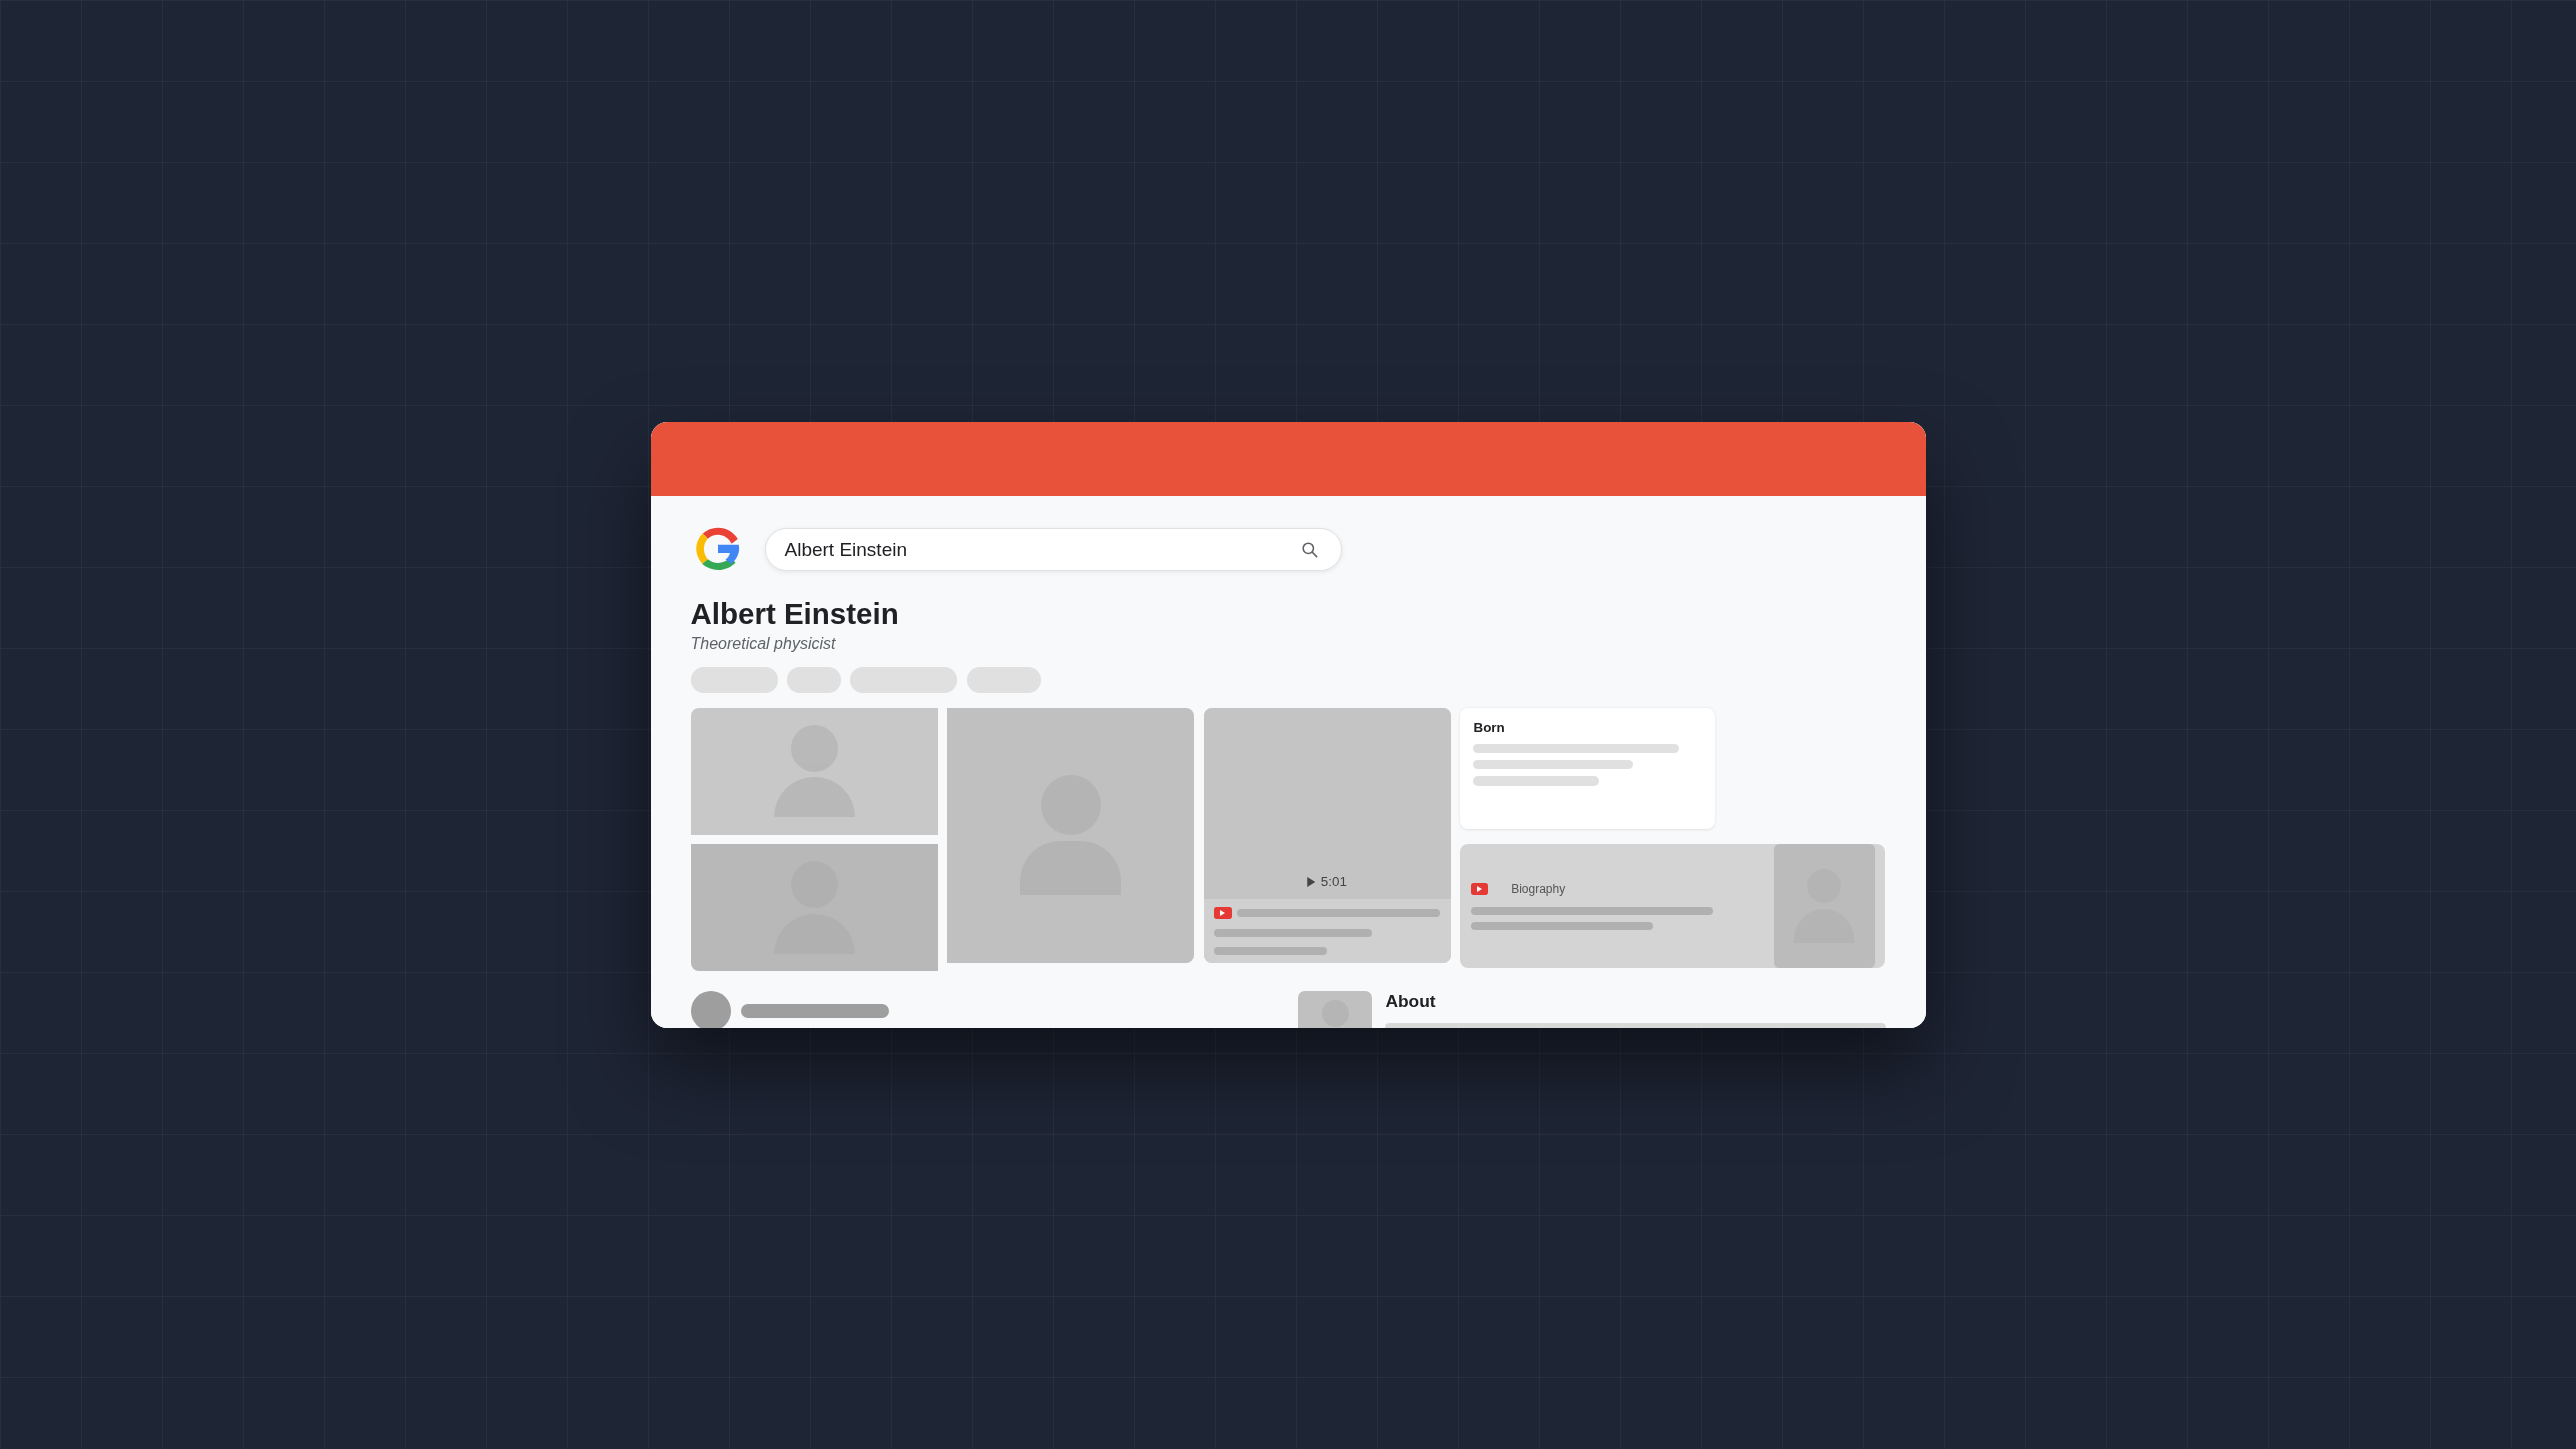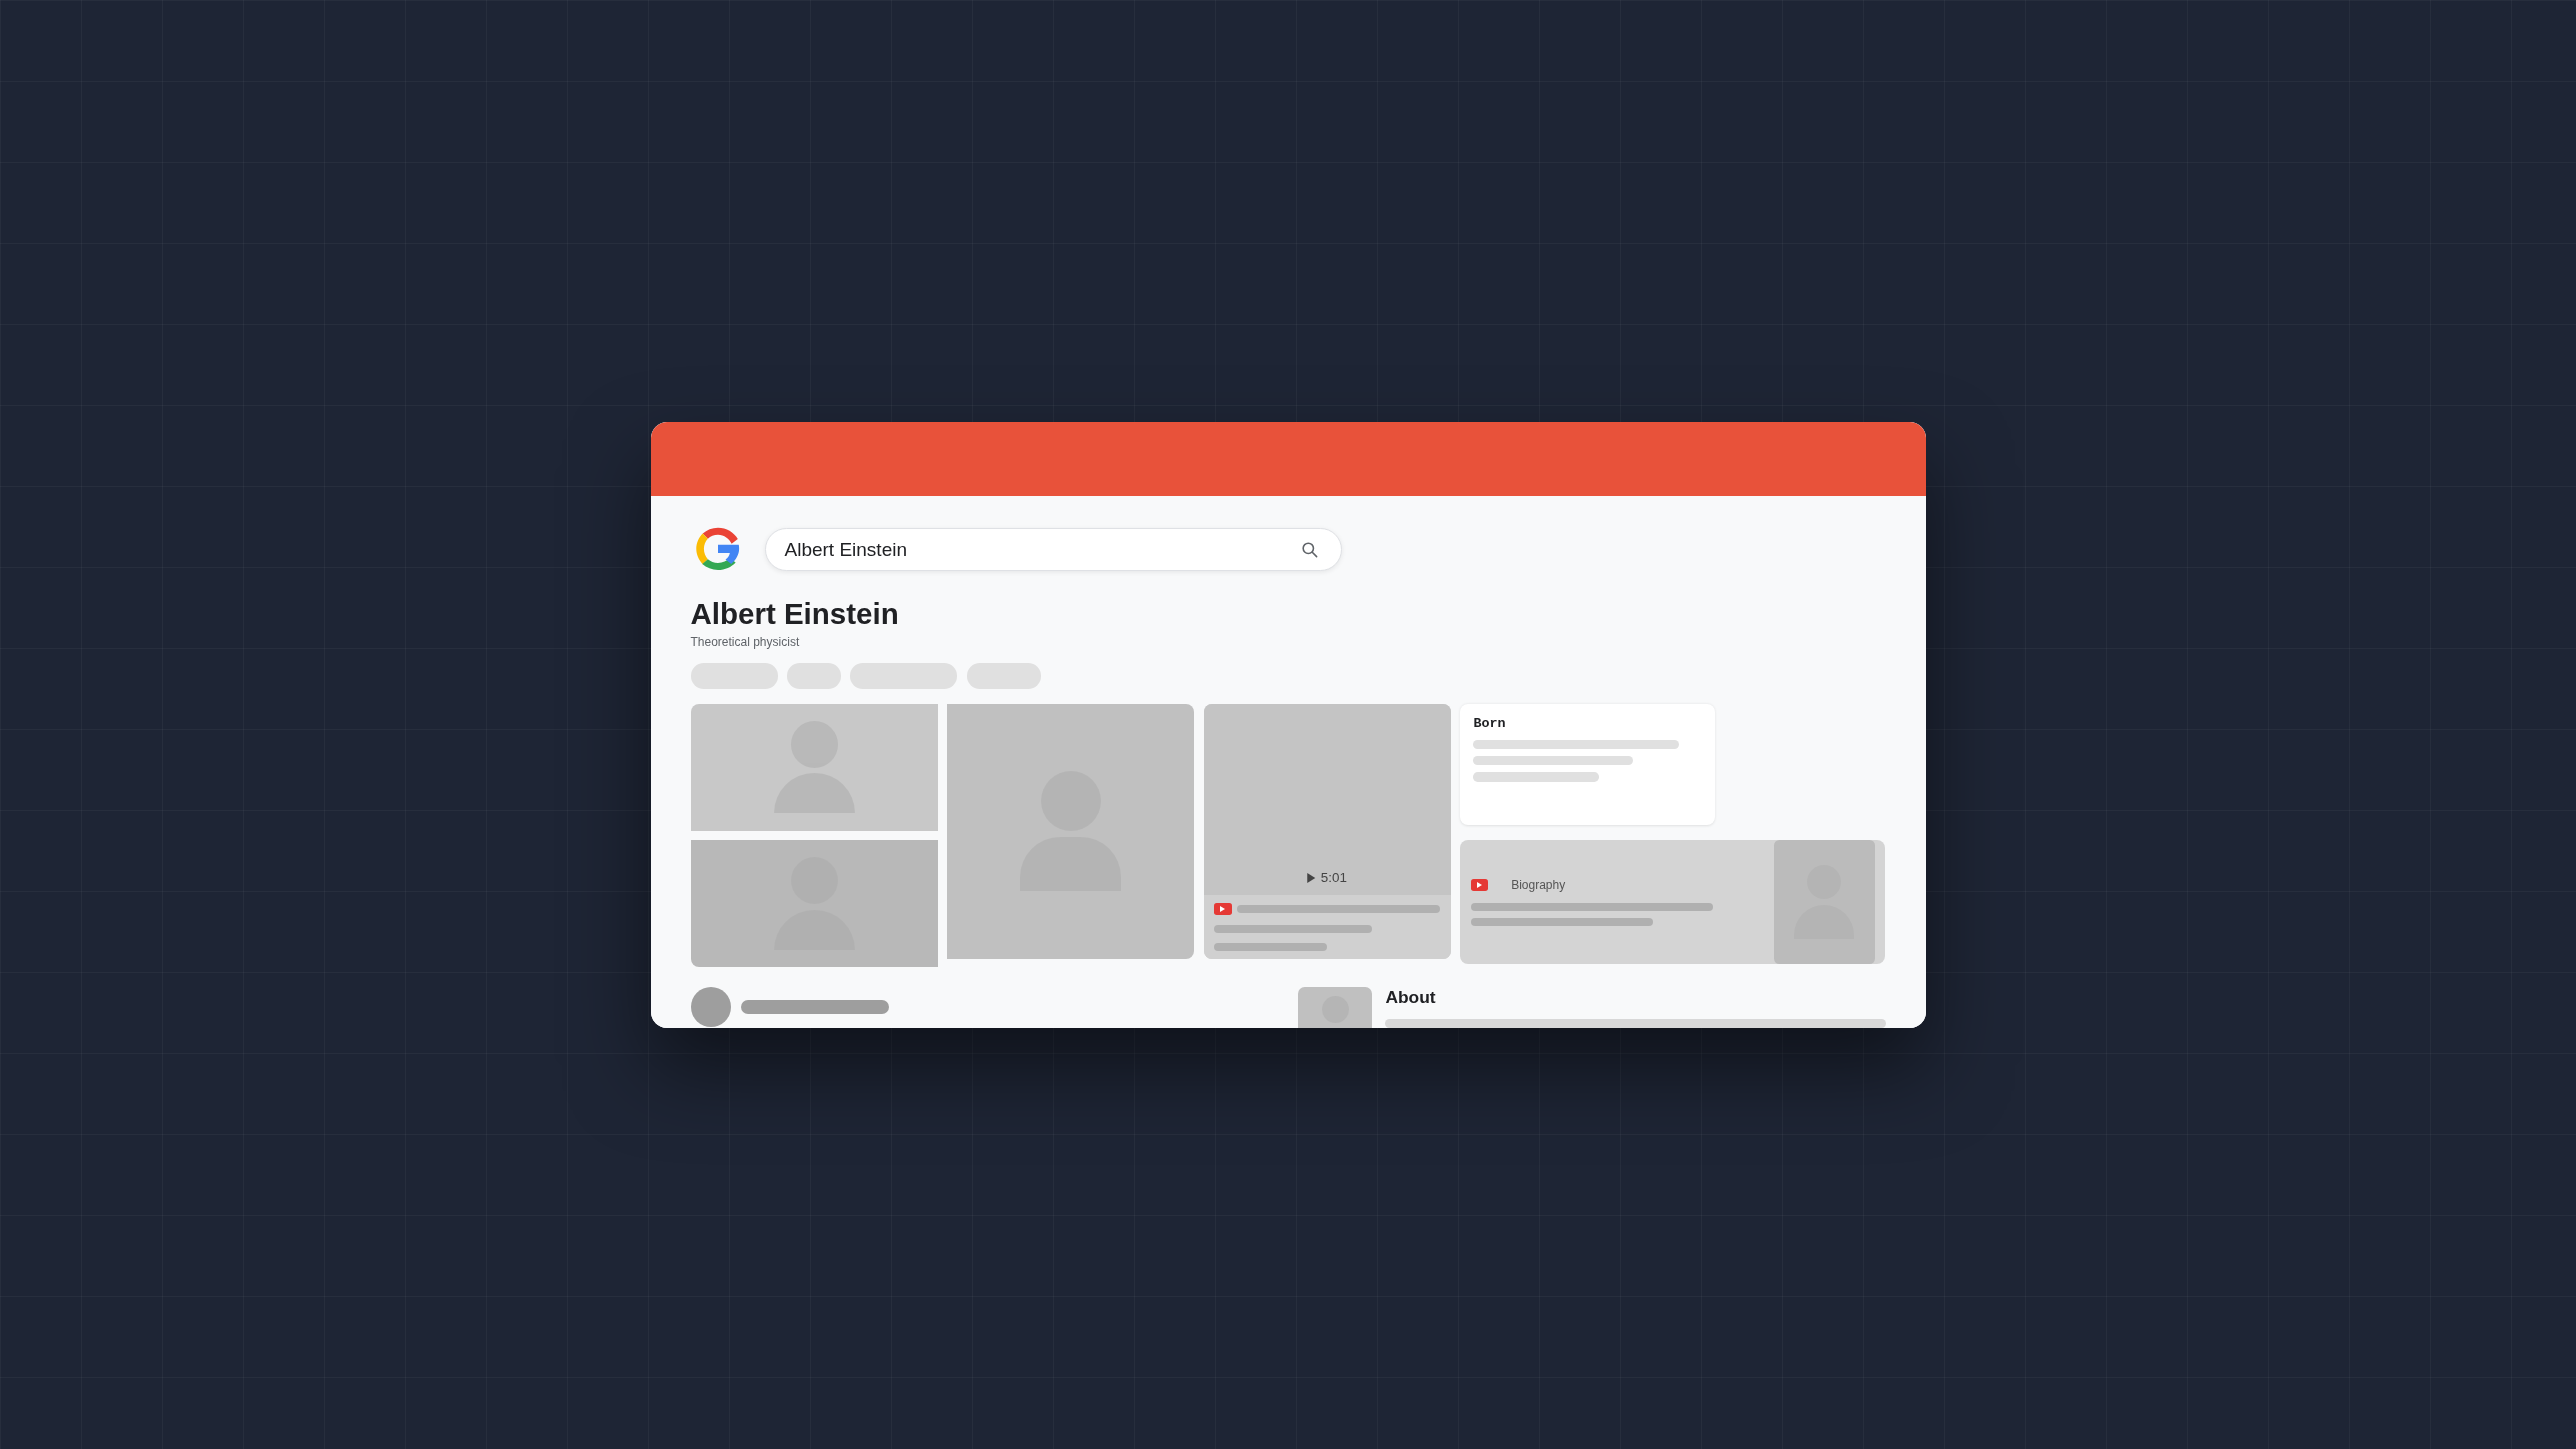--- a/index.html
+++ b/index.html
@@ -98,23 +98,24 @@
 
     
     .result-title {
       font-size: 29.5px;
       font-weight: 700;
       color: #202124;
       margin-bottom: 4px;
     }
 
     .result-subtitle {
-      font-size: 12px;
+      font-size: 16px;
       color: #5f6368;
       margin-bottom: 14.8px;
+      font-style: italic;
     }
 
     
     .tag-row {
       display: flex;
       gap: 9.4px;
       margin-bottom: 14.8px;
     }
 
     .tag-pill {
@@ -206,21 +207,20 @@
 
     
     .born-card {
       grid-column: 4;
       grid-row: 1;
       background: #fff;
       border-radius: 8px;
       padding: 12px 13.4px;
       height: 121px;
       box-shadow: 0 0.7px 2.7px rgba(0,0,0,0.1);
-      font-family: Liberation Mono, monospace;
     }
 
     .born-label {
       font-size: 13.4px;
       font-weight: 600;
       color: #202124;
       margin-bottom: 9.4px;
     }
 
     .info-line {

